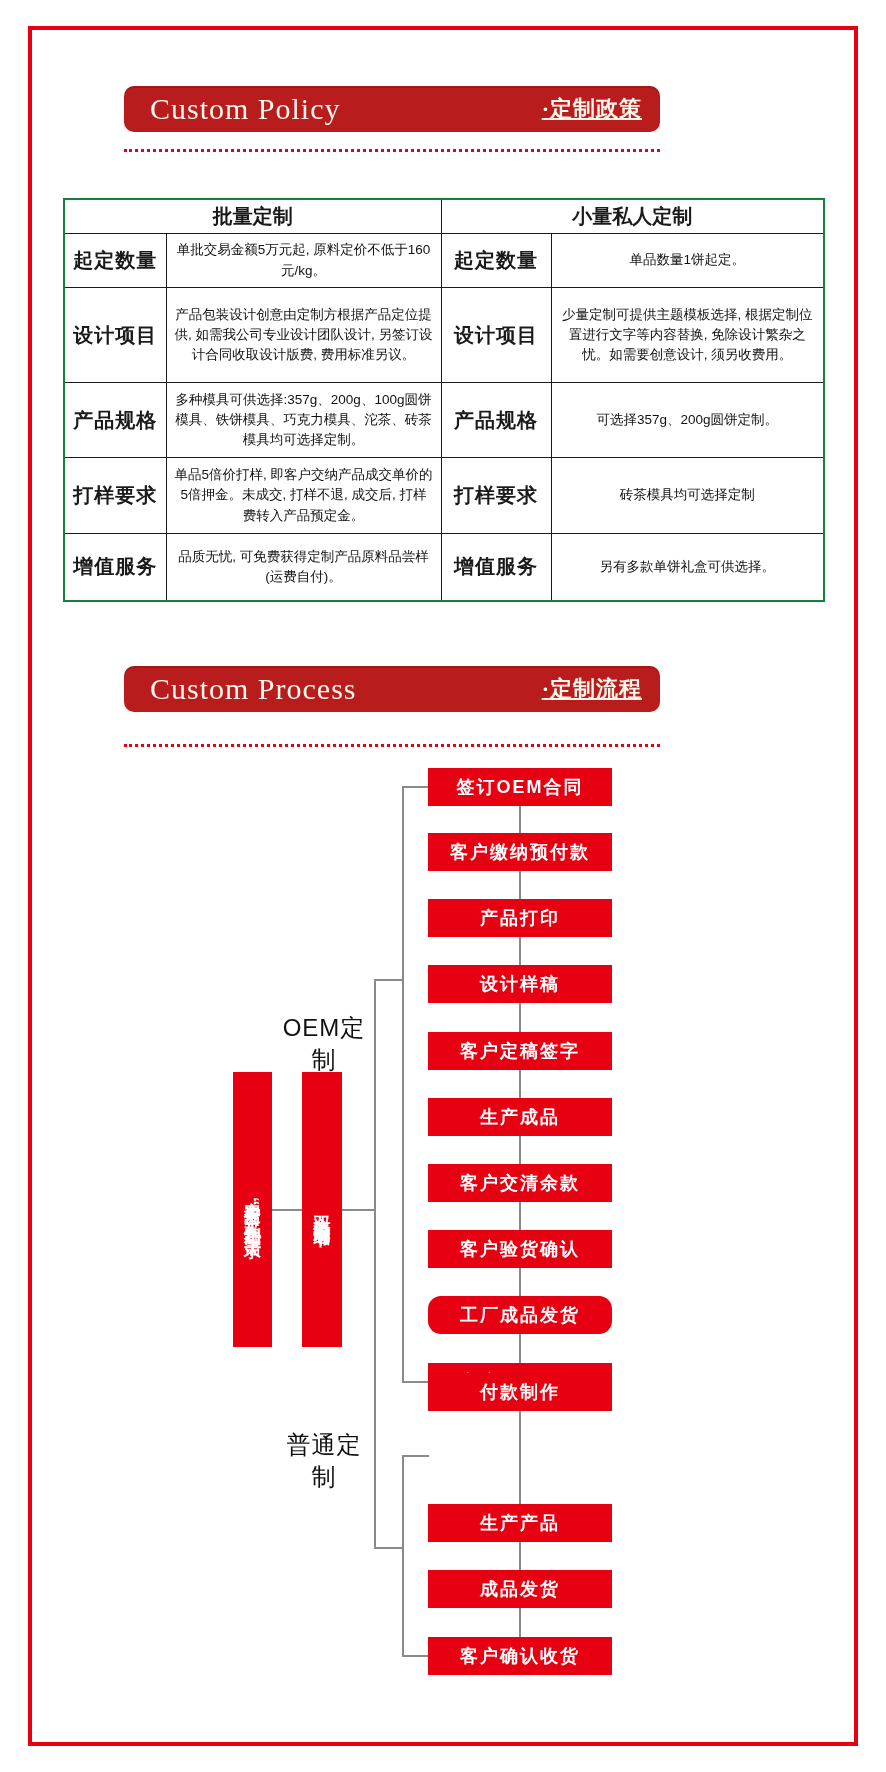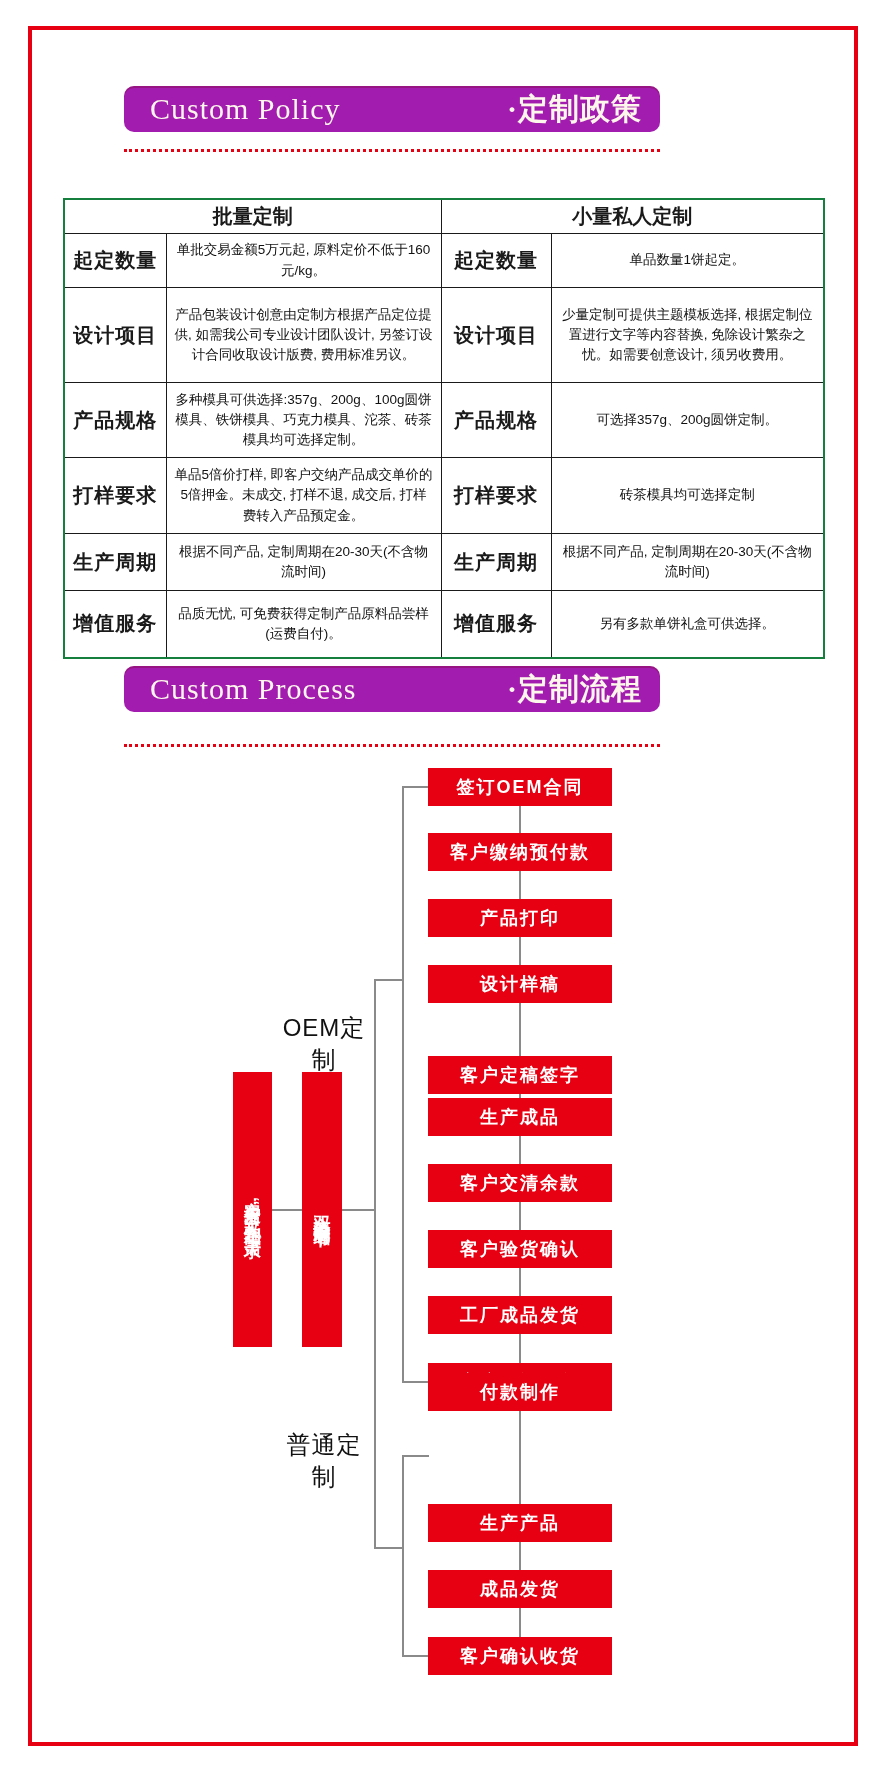--- a/index.html
+++ b/index.html
@@ -4,25 +4,25 @@
 <style>
   html,body{margin:0;padding:0;background:#ffffff;}
   body{font-family:"Liberation Sans",sans-serif;color:#1a1a1a;}
   .page{position:relative;width:886px;height:1772px;background:#ffffff;overflow:hidden;margin:0 auto;}
 
   
   .frame{position:absolute;left:28px;top:26px;width:830px;height:1720px;
          border:4px solid #e60012;box-sizing:border-box;}
 
   
-  .banner{position:absolute;left:124px;width:536px;height:46px;background:#a21caf;
+  .banner{position:absolute;left:124px;width:536px;height:46px;background:#b91c1c;
           border-radius:10px;display:flex;align-items:center;justify-content:space-between;
           padding:0 18px 0 26px;box-sizing:border-box;box-shadow:inset 0 2px 0 rgba(120,0,0,.25);}
   .banner .en{font-family:"Liberation Serif","DejaVu Serif",serif;font-size:30px;color:#fdf6ea;letter-spacing:1px;}
-  .banner .zh{font-family:"Liberation Serif","DejaVu Serif",serif;font-size:30px;font-weight:bold;color:#fdf6ea;letter-spacing:1px;}
+  .banner .zh{font-family:"Liberation Serif","DejaVu Serif",serif;font-size:22px;font-weight:bold;color:#fdf6ea;letter-spacing:1px;text-decoration:underline;}
   .dotted{position:absolute;left:124px;width:536px;height:0;border-top:3px dotted #e60012;}
 
   
   table.policy{position:absolute;left:63px;top:198px;width:760px;border-collapse:collapse;
                table-layout:fixed;border:2px solid #15803d;}
   table.policy th,table.policy td{border:1px solid #1a1a1a;box-sizing:border-box;text-align:center;}
   table.policy th{font-size:20px;font-weight:bold;text-align:center;padding:3px 0;}
   td.lbl{font-size:20px;font-weight:600;text-align:center;letter-spacing:1px;}
   td.val{font-size:13.5px;line-height:1.5;padding:4px 8px;vertical-align:middle;color:#111;}
 
@@ -79,26 +79,20 @@
       <td class="val">多种模具可供选择:357g、200g、100g圆饼模具、铁饼模具、巧克力模具、沱茶、砖茶模具均可选择定制。</td>
       <td class="lbl">产品规格</td>
       <td class="val">可选择357g、200g圆饼定制。</td>
     </tr>
     <tr style="height:76px">
       <td class="lbl">打样要求</td>
       <td class="val">单品5倍价打样, 即客户交纳产品成交单价的5倍押金。未成交, 打样不退, 成交后, 打样费转入产品预定金。</td>
       <td class="lbl">打样要求</td>
       <td class="val">砖茶模具均可选择定制</td>
     </tr>
-    <tr style="height:57px">
-      <td class="lbl">生产周期</td>
-      <td class="val">根据不同产品, 定制周期在20-30天(不含物流时间)</td>
-      <td class="lbl">生产周期</td>
-      <td class="val">根据不同产品, 定制周期在20-30天(不含物流时间)</td>
-    </tr>
     <tr style="height:67px">
       <td class="lbl">增值服务</td>
       <td class="val">品质无忧, 可免费获得定制产品原料品尝样(运费自付)。</td>
       <td class="lbl">增值服务</td>
       <td class="val">另有多款单饼礼盒可供选择。</td>
     </tr>
   </tbody>
     </table>
 
   <div class="banner" style="top:666px;">
@@ -122,24 +116,24 @@
   <div class="vbar" style="left:233px;top:1072px;">客户提出“私人定制”需求</div>
   <div class="vbar" style="left:302px;top:1072px;width:40px;">双方洽谈定制细节</div>
 
   <div class="branch-label" style="left:282px;top:1012px;">OEM定制</div>
   <div class="branch-label" style="left:282px;top:1429px;">普通定制</div>
 
   <div class="fbox" style="top:833px;">客户缴纳预付款</div>
   <div class="fbox" style="top:768px;">签订OEM合同</div>
   <div class="fbox" style="top:899px;">产品打印</div>
   <div class="fbox" style="top:965px;">设计样稿</div>
-  <div class="fbox" style="top:1056px;">客户定稿签字</div>
+  <div class="fbox" style="top:1032px;">客户定稿签字</div>
   <div class="fbox" style="top:1098px;">生产成品</div>
   <div class="fbox" style="top:1164px;">客户交清余款</div>
   <div class="fbox" style="top:1230px;">客户验货确认</div>
-  <div class="fbox" style="top:1296px;">工厂成品发货</div>
+  <div class="fbox" style="top:1296px;border-radius:13px;">工厂成品发货</div>
   <div class="fbox" style="top:1363px;">客户确认收货</div>
   <div class="fbox" style="top:1373px;">付款制作</div>
   <div class="fbox" style="top:1504px;">生产产品</div>
   <div class="fbox" style="top:1570px;">成品发货</div>
   <div class="fbox" style="top:1637px;">客户确认收货</div>
 
 </div>
 
 </body></html>

